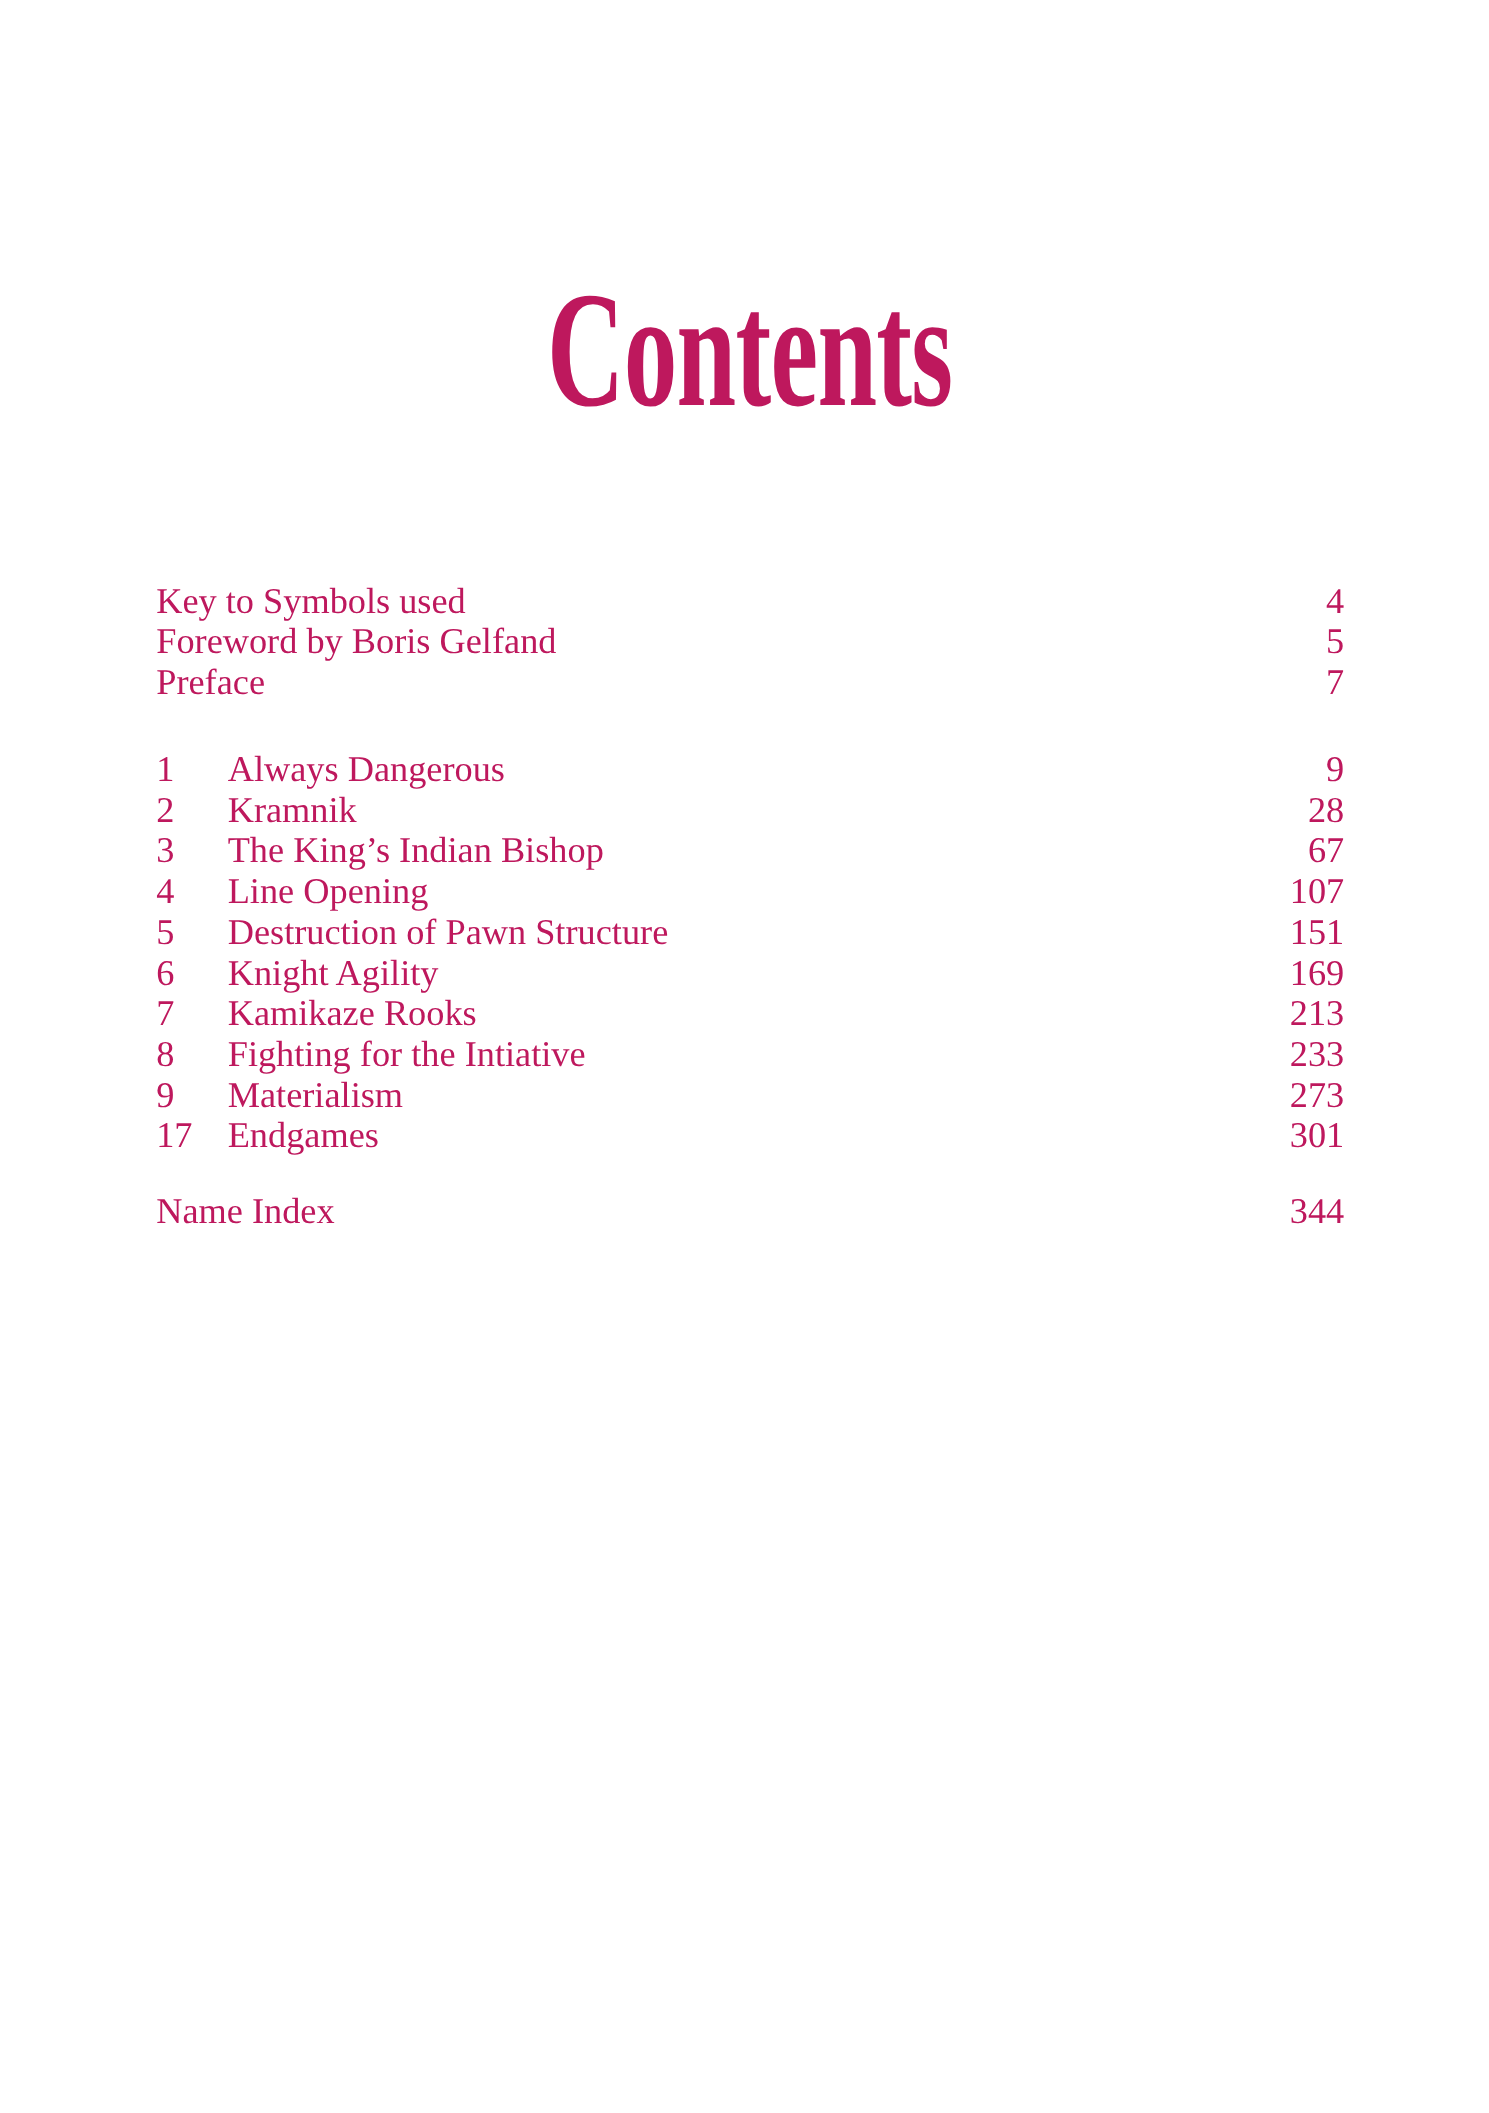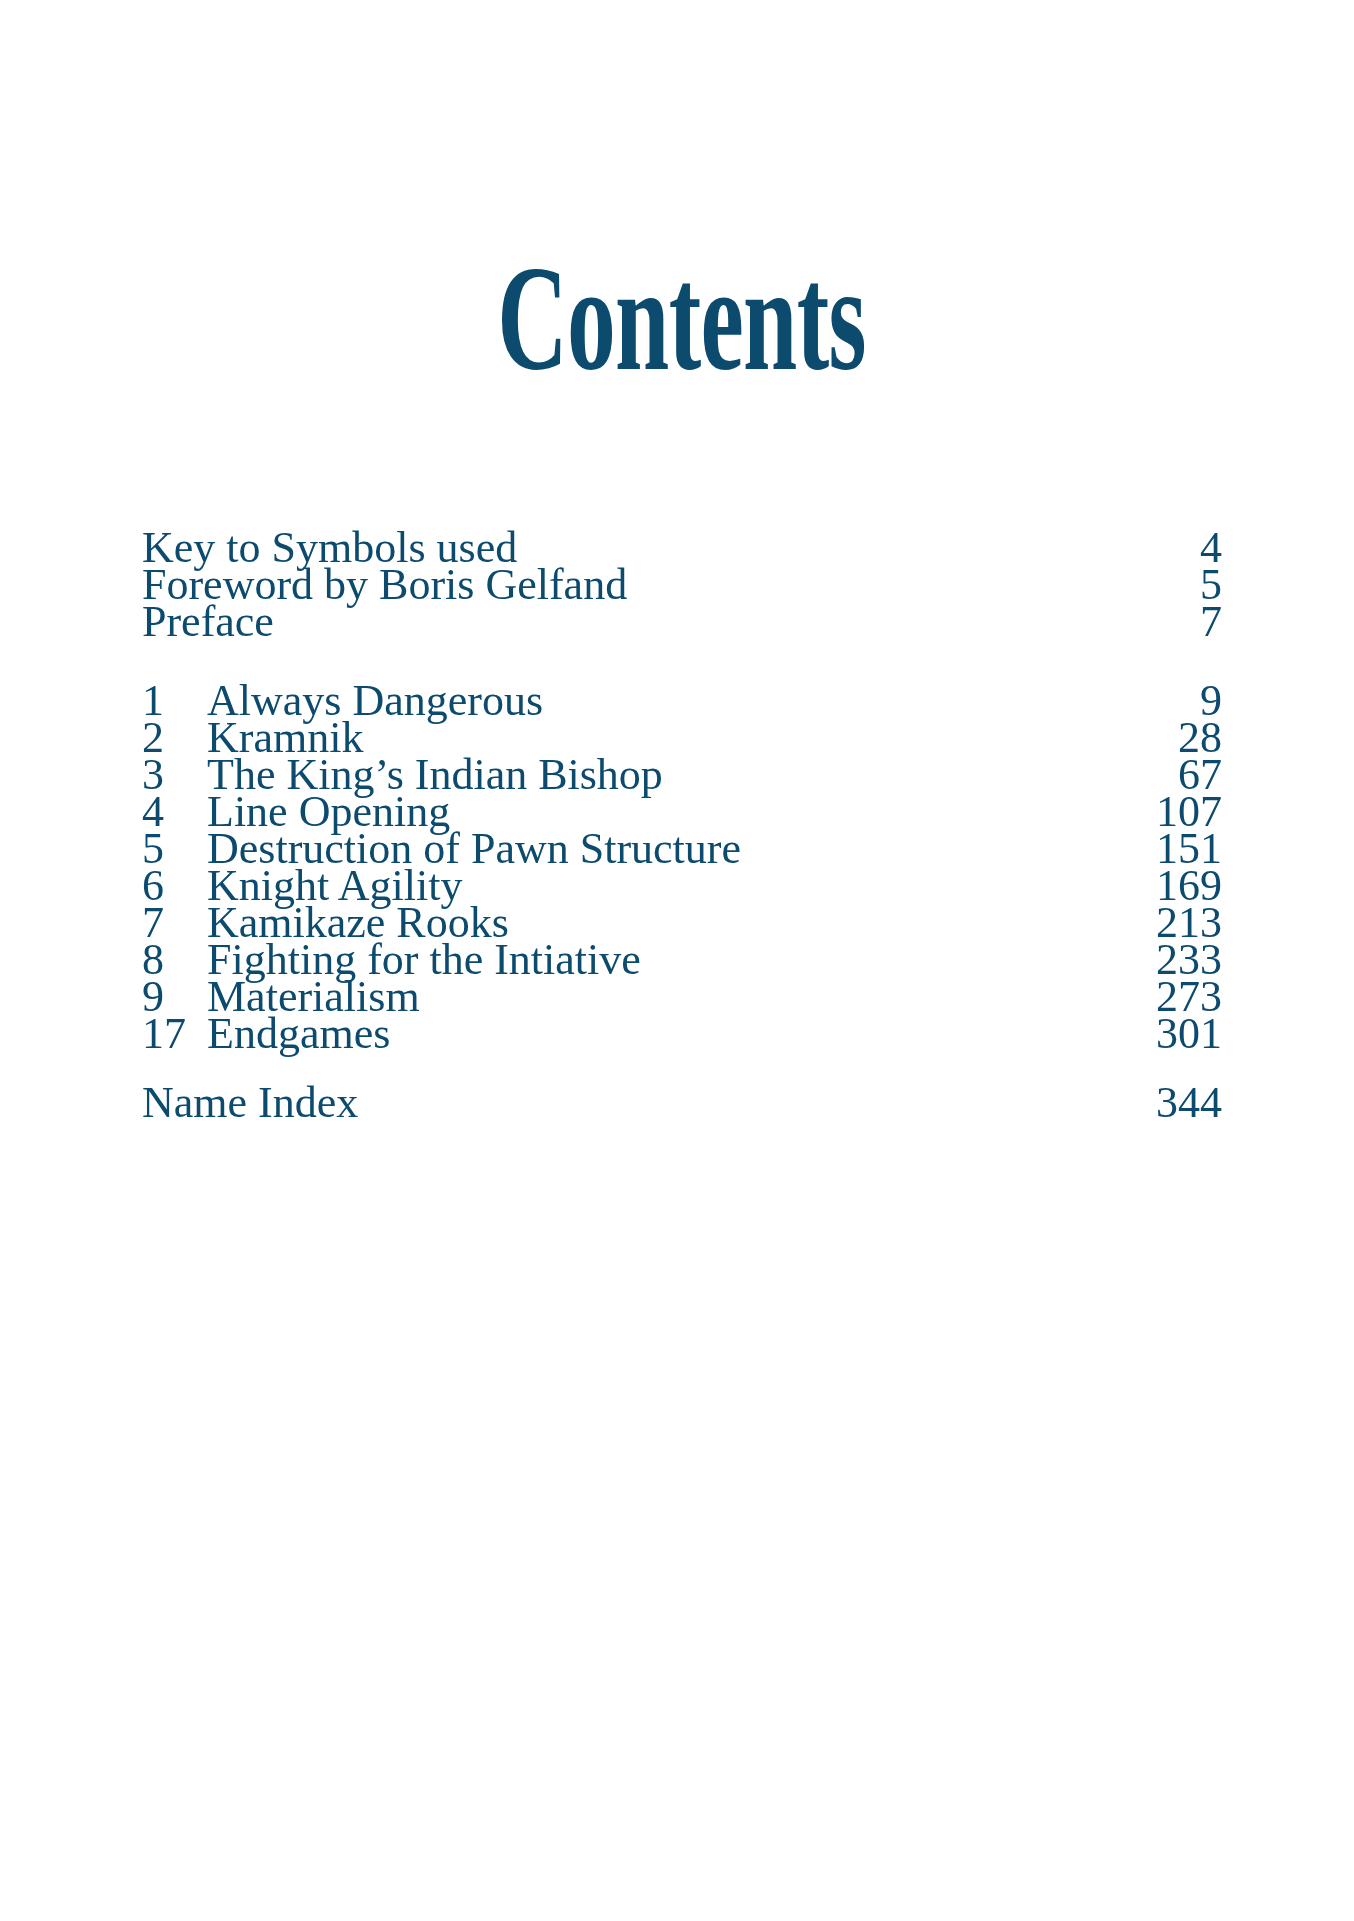--- a/index.html
+++ b/index.html
@@ -2,21 +2,21 @@
 <html><head>
 <meta charset="utf-8">
 <style>
   html, body { margin: 0; padding: 0; background: #777; }
   .page {
     position: relative;
     width: 1354px;
     height: 1921px;
     margin: 0 auto;
     background: #ffffff;
-    color: #0c4a6e;
+    color: #be185d;
     font-family: "Liberation Serif", serif;
     overflow: hidden;
   }
   .content {
     position: absolute;
     left: 142px;
     top: 0;
     width: 1080px;
   }
   .book-title {
@@ -27,21 +27,21 @@
     text-align: center;
     letter-spacing: -1px;
     white-space: nowrap;
   }
   .book-title .squeeze {
     display: inline-block;
     transform: scaleX(0.65);
     transform-origin: 50% 50%;
   }
   .toc {
-    font-size: 44px;
+    font-size: 33px;
     line-height: 37px;
   }
   .toc-front { margin-top: 136px; }
   .toc-chapters { margin-top: 42px; }
   .toc-back { margin-top: 32px; }
   .row { display: flex; align-items: baseline; }
   .num { width: 65px; flex: 0 0 65px; }
   .label { white-space: nowrap; }
   .fill { flex: 1 1 auto; }
   .pagenum { text-align: right; white-space: nowrap; }

